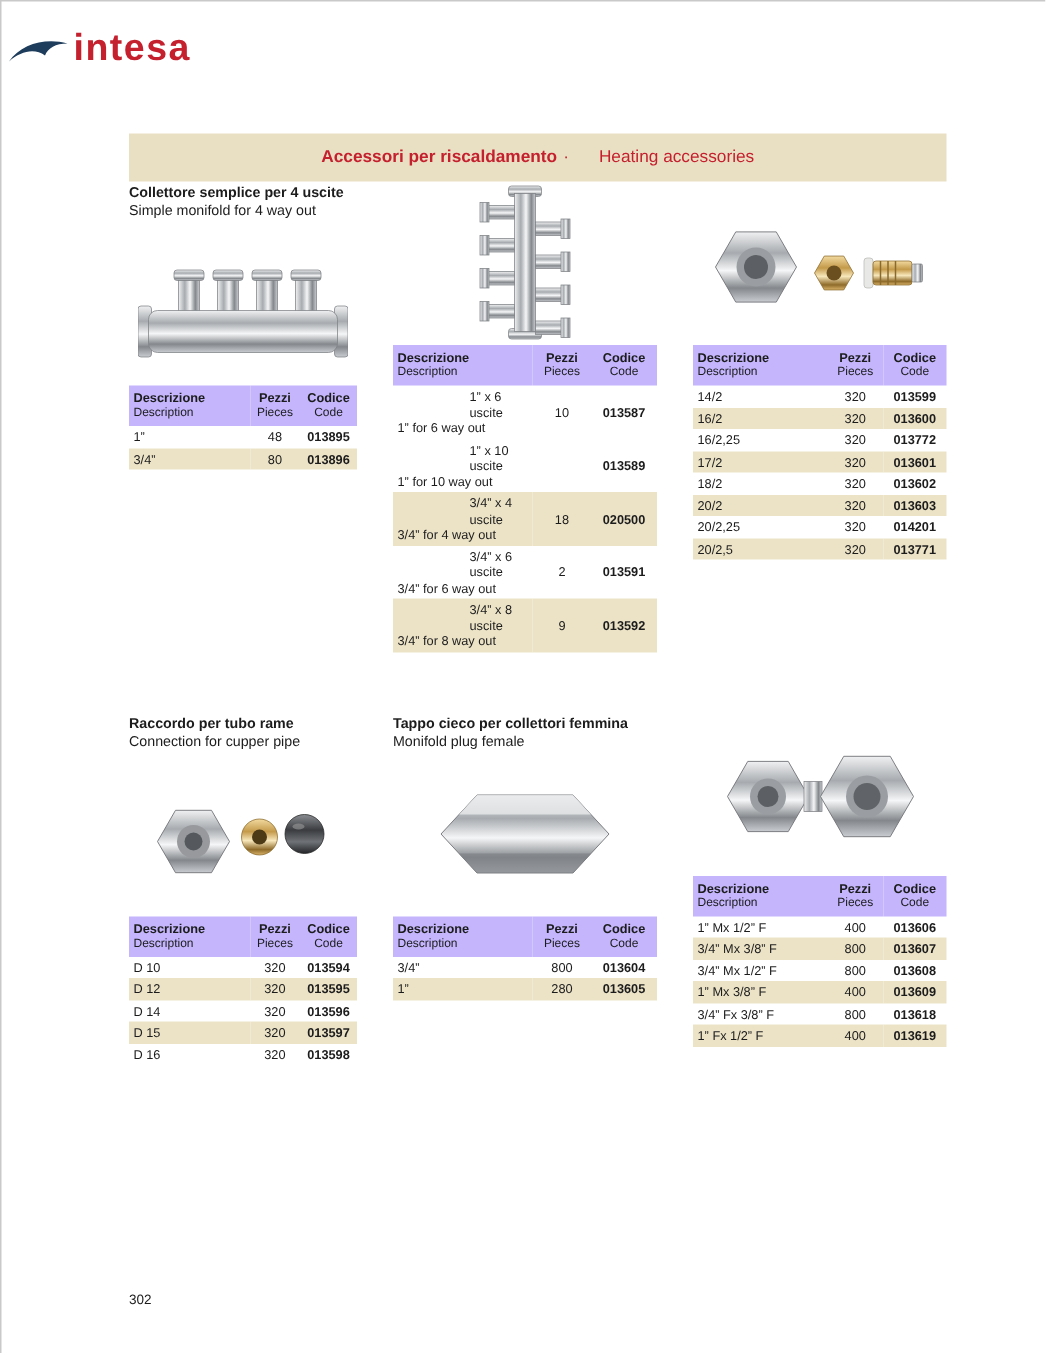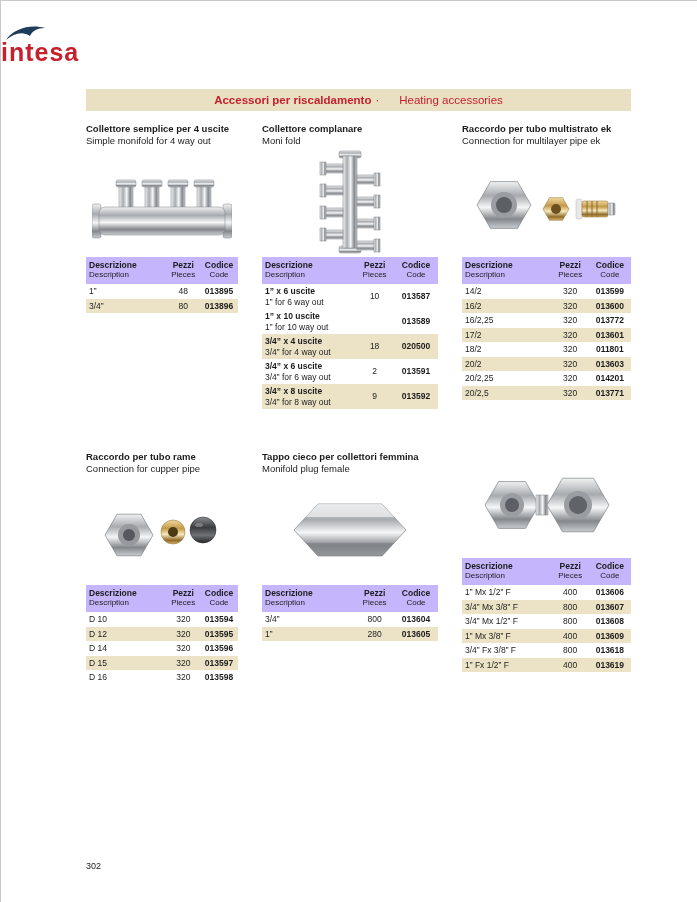--- a/index.html
+++ b/index.html
@@ -3,26 +3,26 @@
 <meta charset="utf-8">
 <style>
   html,body{margin:0;padding:0;background:#ffffff;}
   .page{
     position:relative;width:697px;height:902px;background:#fff;
     font-family:"Liberation Sans",sans-serif;color:#1c1c1c;
     border-left:1px solid #c9c9c9;border-top:1px solid #c9c9c9;box-sizing:border-box;
     overflow:hidden;
   }
   
-  .logo{position:absolute;top:22px;left:0;right:16px;display:flex;flex-direction:column;}
+  .logo{position:absolute;top:22px;left:0;right:16px;display:flex;flex-direction:row;align-items:center;}
   .logo-swoosh{height:20px;}
   .logo-text{color:#c5202e;font-size:25px;font-weight:bold;letter-spacing:1px;line-height:1;margin-top:-3px;}
   
   .header-bar{
-    position:absolute;top:88px;left:85px;width:545px;height:22px;background:#e9e0c4;
+    position:absolute;top:88px;left:85px;width:545px;height:32px;background:#e9e0c4;
     display:flex;align-items:center;justify-content:center;font-size:11.5px;color:#c5202e;
   }
   .hdr-it{font-weight:bold;}
   .hdr-sep{margin:0 4px;}
   .hdr-en{font-weight:normal;margin-left:16px;}
   
   .grid{
     position:absolute;top:122px;left:85px;width:545px;
     display:grid;grid-template-columns:152px 176px 169px;column-gap:24px;row-gap:42px;
     align-items:start;
@@ -34,21 +34,21 @@
   table.ptable{width:100%;border-collapse:collapse;margin-top:3px;table-layout:fixed;}
   .ptable th{background:#c4b5fd;vertical-align:top;padding:3px 3px 4px 3px;}
   .ptable th.c-desc{text-align:left;}
   .ptable th.c-pcs,.ptable th.c-code{text-align:center;}
   .h-it{display:block;font-weight:bold;font-size:8.5px;line-height:10px;}
   .h-en{display:block;font-weight:normal;font-size:8px;line-height:10px;}
   .ptable td{font-size:8.5px;padding:2px 3px;vertical-align:middle;line-height:10.5px;}
   .ptable td.c-pcs,.ptable td.c-code{text-align:center;}
   .ptable td.c-code{font-weight:bold;}
   .ptable tr.alt{background:#ece3c7;}
-  .ptable tr.two .r-it{font-weight:bold;}
+  .ptable tr.two .r-it{font-weight:normal;margin-left:48px;}
   .r-en{font-weight:normal;}
   
   .page-number{position:absolute;left:85px;top:860px;font-size:9px;}
   .hidden-defs{position:absolute;width:0;height:0;}
 </style>
 </head>
 <body>
 
 <svg class="hidden-defs" aria-hidden="true">
   <defs>
@@ -155,24 +155,20 @@
                 <div class="r-it">3/4”</div>
               </td>
               <td class="c-pcs">80</td>
               <td class="c-code">013896</td>
             </tr>
           </tbody>
     </table>
   </div>
 
   <div class="section">
-    <div class="sec-head">
-      <div class="sec-title-it">Collettore complanare</div>
-      <div class="sec-title-en">Moni fold</div>
-    </div>
     <div class="img-box">
   <svg width="80" height="104" viewBox="0 0 80 104">
     <g stroke="#7d8084" stroke-width="0.5">
       <rect x="29" y="1" width="22" height="7" rx="2" fill="url(#steelV)"></rect>
       <rect x="29" y="96" width="22" height="7" rx="2" fill="url(#steelV)"></rect>
       <rect x="33" y="6" width="14" height="92" fill="url(#steelH)"></rect>
       <rect x="15" y="14" width="18" height="9" fill="url(#steelV)"></rect>
               <rect x="10" y="12" width="6" height="13" fill="url(#steelH)"></rect>
       <rect x="15" y="36" width="18" height="9" fill="url(#steelV)"></rect>
               <rect x="10" y="34" width="6" height="13" fill="url(#steelH)"></rect>
@@ -252,24 +248,20 @@
                 <div class="r-en">3/4” for 8 way out</div>
               </td>
               <td class="c-pcs">9</td>
               <td class="c-code">013592</td>
             </tr>
           </tbody>
     </table>
   </div>
 
   <div class="section">
-    <div class="sec-head">
-      <div class="sec-title-it">Raccordo per tubo multistrato ek</div>
-      <div class="sec-title-en">Connection for multilayer pipe ek</div>
-    </div>
     <div class="img-box">
   <svg width="150" height="78" viewBox="0 0 150 78">
     <polygon points="5,42 18.5,18.6 45.5,18.6 59,42 45.5,65.4 18.5,65.4" fill="url(#steelV)" stroke="#6f7276" stroke-width="0.6"></polygon>
     <circle cx="32" cy="42" r="13" fill="#9a9da1"></circle>
             <circle cx="32" cy="42" r="8" fill="#5c5f63"></circle>
     <polygon points="71,46 77.5,34.7 90.5,34.7 97,46 90.5,57.3 77.5,57.3" fill="url(#brassV)" stroke="#8a6a2c" stroke-width="0.5"></polygon>
     <circle cx="84" cy="46" r="5" fill="#6b4f1e"></circle>
     <rect x="104" y="36" width="6" height="20" rx="2" fill="#e8e8e6" stroke="#b9b9b4" stroke-width="0.5"></rect>
     <rect x="110" y="38" width="26" height="16" rx="2" fill="url(#brassV)" stroke="#8a6a2c" stroke-width="0.5"></rect>
     <line x1="115" y1="38" x2="115" y2="54" stroke="#8a6a2c" stroke-width="1"></line>
@@ -327,21 +319,21 @@
                 <div class="r-it">17/2</div>
               </td>
               <td class="c-pcs">320</td>
               <td class="c-code">013601</td>
             </tr>
             <tr>
               <td class="c-desc">
                 <div class="r-it">18/2</div>
               </td>
               <td class="c-pcs">320</td>
-              <td class="c-code">011801</td>
+              <td class="c-code">013602</td>
             </tr>
             <tr class="alt">
               <td class="c-desc">
                 <div class="r-it">20/2</div>
               </td>
               <td class="c-pcs">320</td>
               <td class="c-code">013603</td>
             </tr>
             <tr>
               <td class="c-desc">

